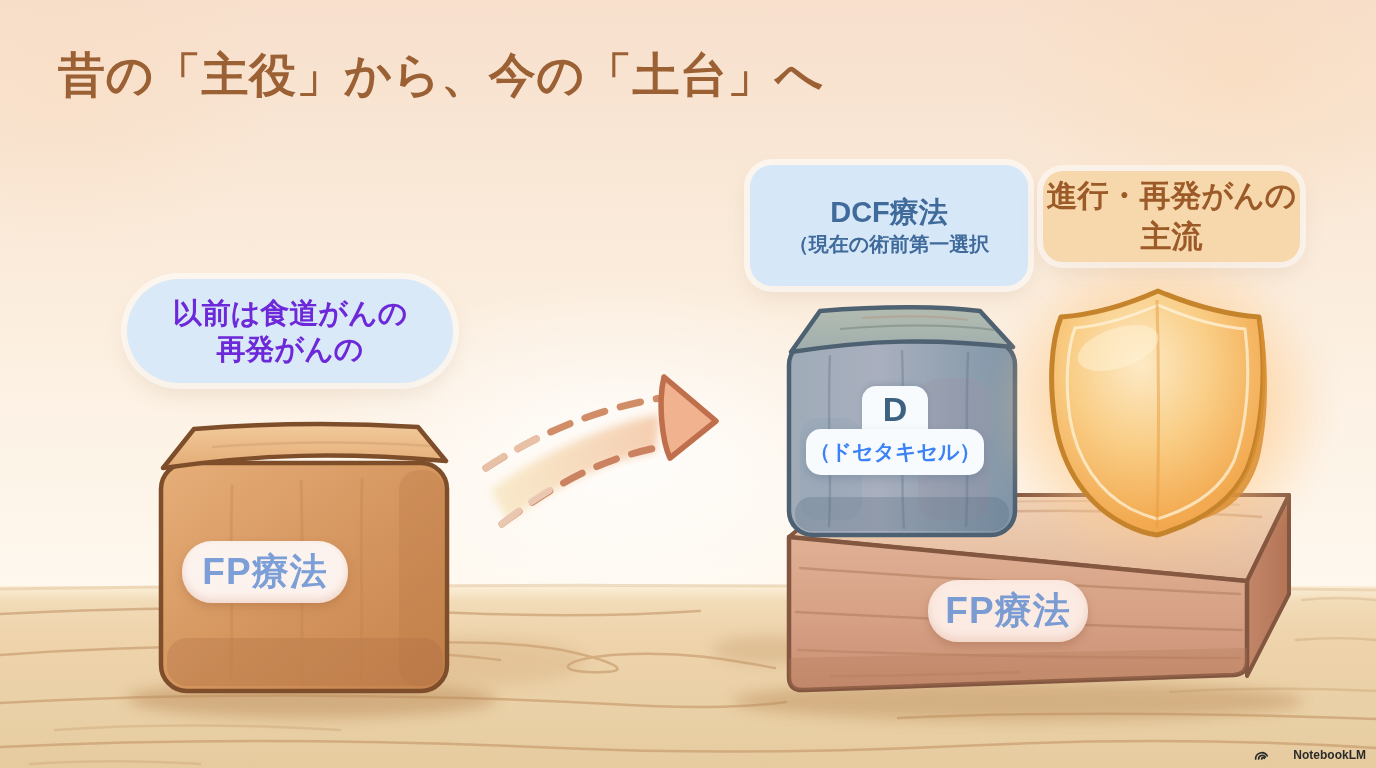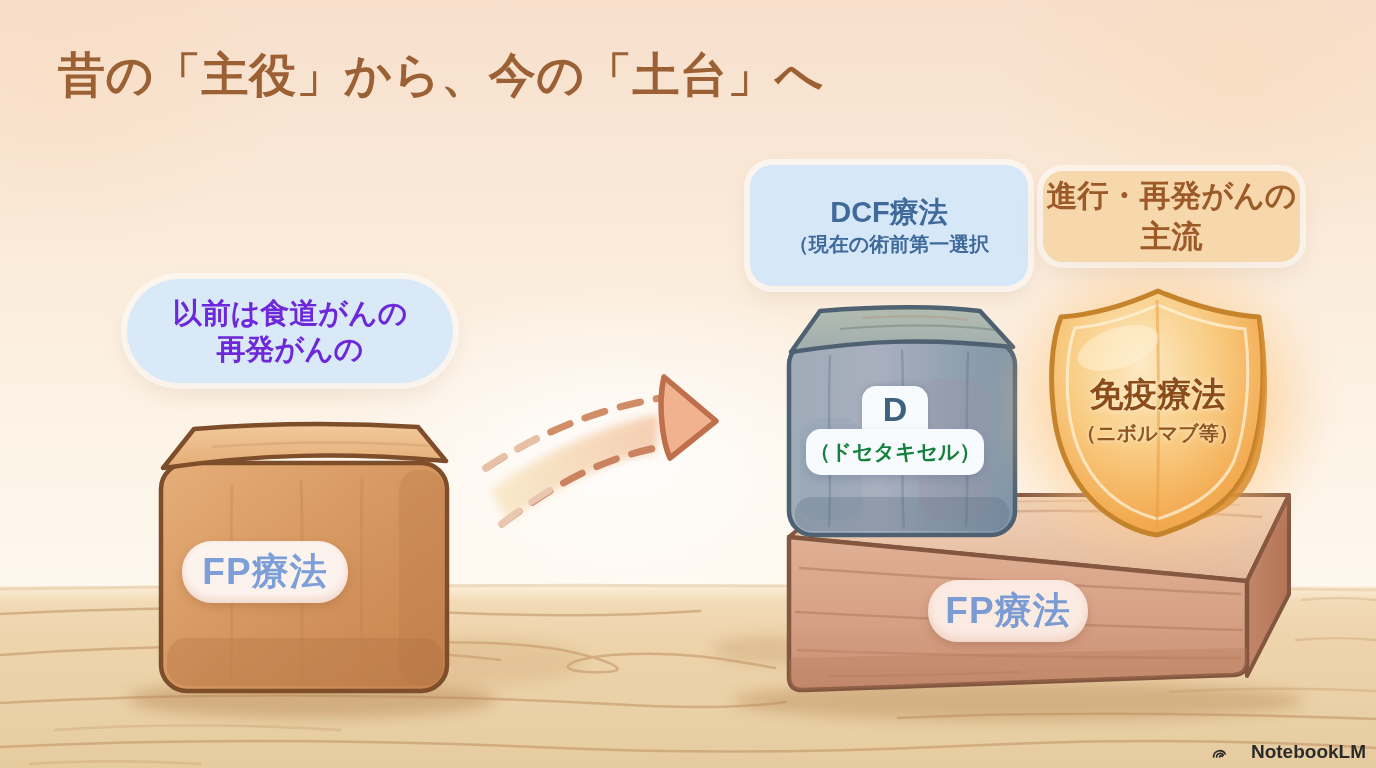--- a/index.html
+++ b/index.html
@@ -61,21 +61,21 @@
   .d-plaque{left:806px;top:386px;width:178px;align-items:stretch;}
   .d-tab{
     width:66px;height:46px;margin:0 auto;background:#f8fbfe;border-radius:14px 14px 0 0;
     display:flex;align-items:center;justify-content:center;
     font-size:34px;font-weight:800;color:#3d6180;
     box-shadow:0 -2px 5px rgba(90,110,140,.25);
   }
   .d-body{
     height:46px;margin-top:-3px;background:#f8fbfe;border-radius:15px;
     display:flex;align-items:center;justify-content:center;
-    font-size:21px;font-weight:800;color:#15803d;
+    font-size:21px;font-weight:800;color:#3b82f6;
     box-shadow:0 4px 8px rgba(90,110,140,.3);
   }
   .shield-text{left:1055px;top:372px;width:205px;color:#8a4c1a;
     text-shadow:0 0 7px rgba(255,236,198,.95),0 0 3px rgba(255,236,198,.9);}
   .shield-text .st-title{font-size:34px;font-weight:800;}
   .shield-text .st-sub{font-size:20px;font-weight:800;color:#8f5420;margin-top:2px;}
   .fp-label{
     border-radius:30px;font-weight:800;letter-spacing:1px;
   }
   .fp-left{
@@ -83,21 +83,21 @@
     color:#7d9fd8;font-size:37px;
     box-shadow:0 4px 9px rgba(150,90,50,.28),inset 0 -4px 8px rgba(225,180,160,.45);
   }
   .fp-right{
     left:928px;top:580px;width:160px;height:62px;background:#fcebe3;
     color:#7b9cd3;font-size:37px;
     box-shadow:0 4px 9px rgba(140,85,55,.3),inset 0 -4px 8px rgba(230,185,165,.5);
   }
   .watermark{
     position:absolute;right:10px;bottom:5px;display:flex;align-items:center;gap:23px;
-    color:#2b2b2b;font-size:19px;font-weight:600;
+    color:#2b2b2b;font-size:12px;font-weight:600;
   }
 </style>
 </head>
 <body>
 
 <div id="stage">
   <div class="wall"></div>
   <div class="floor"></div>
 
   <svg class="scene" width="1376" height="768" viewBox="0 0 1376 768">
@@ -266,24 +266,20 @@
   <div class="overlay mainstream-box">
     <div>進行・再発がんの</div>
     <div>主流</div>
   </div>
 
   <div class="overlay d-plaque">
     <div class="d-tab">D</div>
     <div class="d-body">（ドセタキセル）</div>
   </div>
 
-  <div class="overlay shield-text">
-    <div class="st-title">免疫療法</div>
-    <div class="st-sub">（ニボルマブ等）</div>
-  </div>
 
   <div class="overlay fp-label fp-left">FP療法</div>
 
   <div class="overlay fp-label fp-right">FP療法</div>
 
   <div class="watermark">
     <svg width="17" height="17" viewBox="0 0 17 17">
       <path d="M2.6,13 a6.2,6.2 0 0 1 11.6,-3.1" fill="none" stroke="#2b2b2b" stroke-width="1.7" stroke-linecap="round"></path>
       <path d="M5.6,13 a3.6,3.6 0 0 1 6.7,-1.8" fill="none" stroke="#2b2b2b" stroke-width="1.7" stroke-linecap="round"></path>
       <path d="M8.7,13 a1.4,1.4 0 0 1 2.6,-0.7" fill="none" stroke="#2b2b2b" stroke-width="1.7" stroke-linecap="round"></path>

